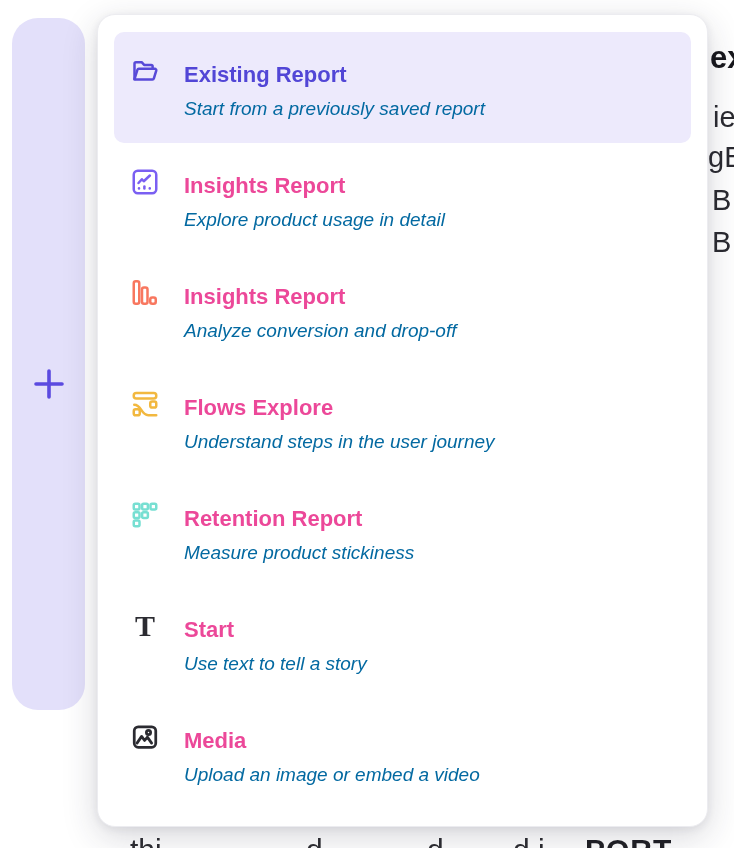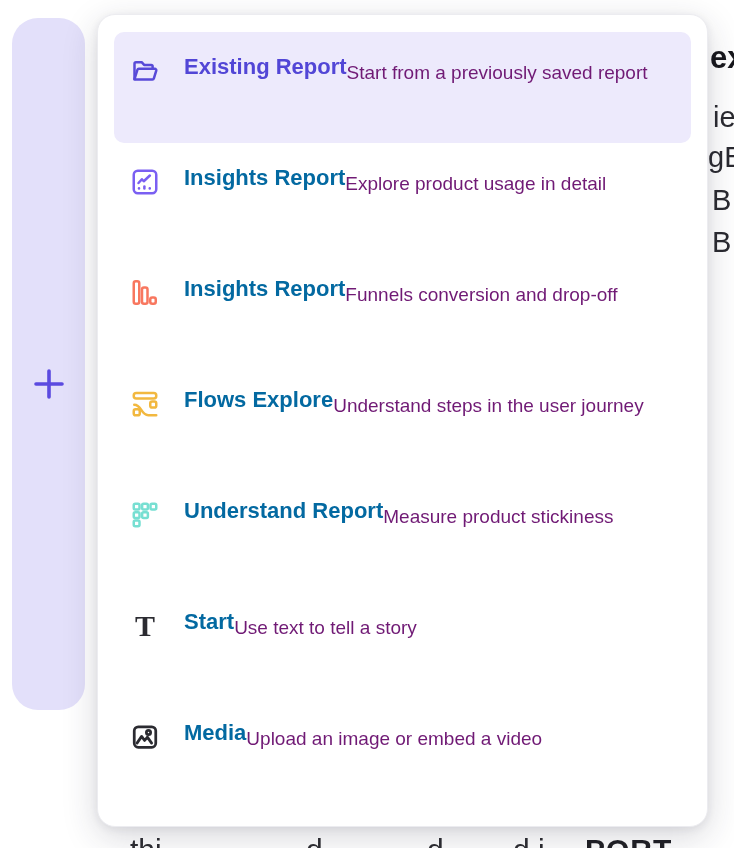--- a/index.html
+++ b/index.html
@@ -69,34 +69,35 @@
     cursor: pointer;
   }
   .menu-item.selected { background: #edeafc; }
   .menu-item .icon-box {
     width: 30px; height: 30px;
     flex: 0 0 30px;
     margin-right: 24px;
     margin-top: 3px;
     display: flex; align-items: center; justify-content: center;
   }
-  .menu-item .texts { display: flex; flex-direction: row; }
+  .menu-item .texts { display: flex; flex-direction: column; margin-top: 8px; }
   .menu-item .title {
     font-size: 22px;
     font-weight: 600;
-    color: #0369a1;
+    color: #ec4899;
     line-height: 1.25;
   }
   .menu-item.selected .title { color: #5246d6; }
   .menu-item .subtitle {
     margin-top: 8px;
     font-size: 19px;
     font-weight: 400;
-    color: #701a75;
+    color: #0369a1;
     line-height: 1.25;
+    font-style: italic;
   }
   .t-glyph {
     font-family: "Liberation Serif", serif;
     font-size: 30px;
     font-weight: 600;
     color: #2b2b31;
     line-height: 1;
   }
 </style>
 </head>
@@ -160,21 +161,21 @@
   <div class="menu-item">
     <span class="icon-box">
       <svg width="30" height="30" viewBox="0 0 24 24" fill="none" stroke="#f8775f" stroke-width="2" stroke-linecap="round" stroke-linejoin="round">
         <rect x="3" y="2.5" width="4.4" height="18" rx="1.6"></rect>
         <rect x="9.6" y="7.5" width="4.4" height="13" rx="1.6"></rect>
         <rect x="16.2" y="15.5" width="4.4" height="5" rx="1.6"></rect>
       </svg>
     </span>
     <span class="texts">
       <span class="title">Insights Report</span>
-      <span class="subtitle">Funnels conversion and drop-off</span>
+      <span class="subtitle">Analyze conversion and drop-off</span>
     </span>
   </div>
 
   <div class="menu-item">
     <span class="icon-box">
       <svg width="30" height="30" viewBox="0 0 24 24" fill="none" stroke="#f2b83f" stroke-width="2" stroke-linecap="round" stroke-linejoin="round">
         <rect x="3" y="3.2" width="18" height="4.4" rx="2"></rect>
         <rect x="3" y="16.2" width="4.8" height="4.8" rx="1.5"></rect>
         <rect x="16.2" y="10" width="4.8" height="4.8" rx="1.5"></rect>
         <path d="M3.4 12.6 C9.5 12.6 8.5 20.9 14.6 20.9 L21 20.9"></path>
@@ -191,21 +192,21 @@
       <svg width="30" height="30" viewBox="0 0 24 24" fill="none" stroke="#77dfd2" stroke-width="2" stroke-linejoin="round">
         <rect x="3" y="3" width="4.6" height="4.6" rx="1.2"></rect>
         <rect x="9.7" y="3" width="4.6" height="4.6" rx="1.2"></rect>
         <rect x="16.4" y="3" width="4.6" height="4.6" rx="1.2"></rect>
         <rect x="3" y="9.7" width="4.6" height="4.6" rx="1.2"></rect>
         <rect x="9.7" y="9.7" width="4.6" height="4.6" rx="1.2"></rect>
         <rect x="3" y="16.4" width="4.6" height="4.6" rx="1.2"></rect>
       </svg>
     </span>
     <span class="texts">
-      <span class="title">Understand Report</span>
+      <span class="title">Retention Report</span>
       <span class="subtitle">Measure product stickiness</span>
     </span>
   </div>
 
   <div class="menu-item">
     <span class="icon-box">
       <span class="t-glyph">T</span>
     </span>
     <span class="texts">
       <span class="title">Start</span>

